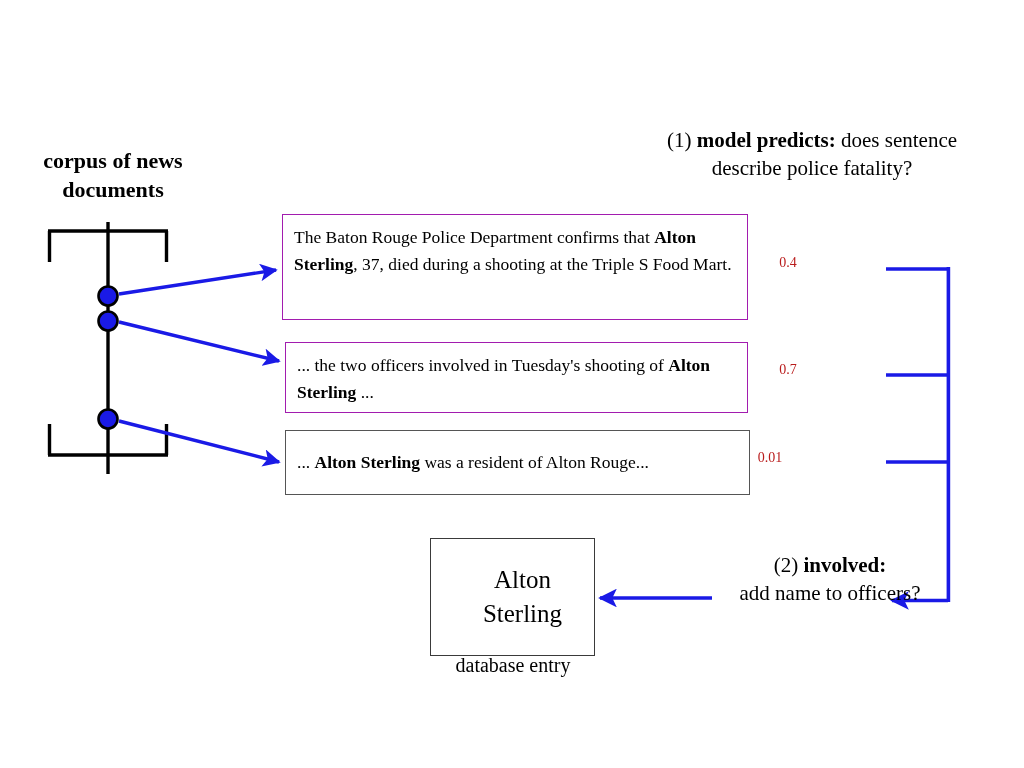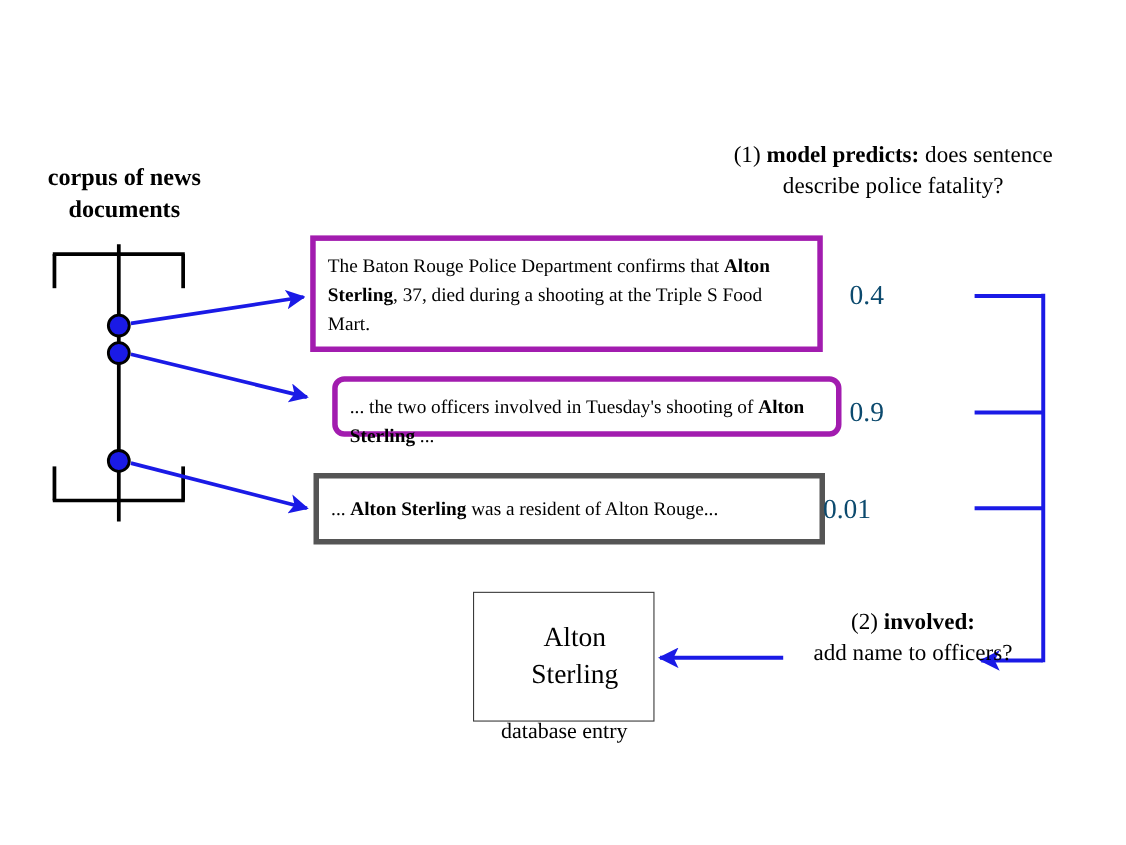--- a/index.html
+++ b/index.html
@@ -71,40 +71,40 @@
     text-align: center;
     font-size: 21px;
     line-height: 1.33;
   }
 
   
   .sentence-box {
     position: absolute;
     box-sizing: border-box;
     background: #ffffff;
-    border: 5px solid #a21caf;
+    border: 1px solid #a21caf;
     font-size: 17.5px;
     line-height: 1.52;
     padding: 9px 12px 9px 11px;
   }
   #sentence-box-1 { left: 282px; top: 214px; width: 466px; height: 106px; }
-  #sentence-box-2 { left: 302px; top: 342px; width: 463px; height: 55px; border-radius: 11px; }
+  #sentence-box-2 { left: 285px; top: 342px; width: 463px; height: 71px; }
   #sentence-box-3 { left: 285px; top: 430px; width: 465px; height: 65px;
                     border-color: #555555;
                     display: flex; align-items: center; padding-top: 0; padding-bottom: 0; }
   .sentence-text { display: block; }
   .ent { font-weight: bold; }
 
   
   .score {
     position: absolute;
     width: 110px;
     text-align: center;
-    font-size: 25px;
-    color: #0c4a6e;
+    font-size: 14px;
+    color: #b91c1c;
   }
   #score-0 { left: 733px; top: 255px; }
   #score-1 { left: 733px; top: 362px; }
   #score-2 { left: 715px; top: 450px; }
 
   
   #database-entry-box {
     position: absolute;
     left: 430px;
     top: 538px;
@@ -201,21 +201,21 @@
     </span>
   </div>
 
   <div class="sentence-box" id="sentence-box-3">
     <span class="sentence-text">
       <span>... </span><span class="ent">Alton Sterling</span><span> was a resident of Alton Rouge...</span>
     </span>
   </div>
 
   <div class="score" id="score-0">0.4</div>
-  <div class="score" id="score-1">0.9</div>
+  <div class="score" id="score-1">0.7</div>
   <div class="score" id="score-2">0.01</div>
 
   <div class="txt" id="step2-caption">
     <span>(2)</span>
     <b>involved:</b><br>
     <span>add name to officers?</span>
   </div>
 
   <div id="database-entry-box">
     <span>Alton</span>

